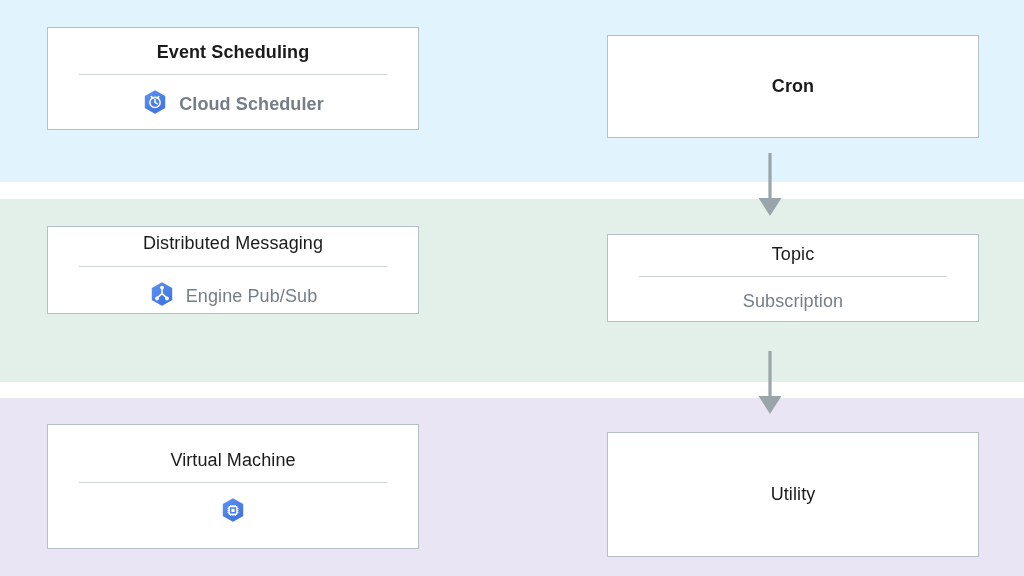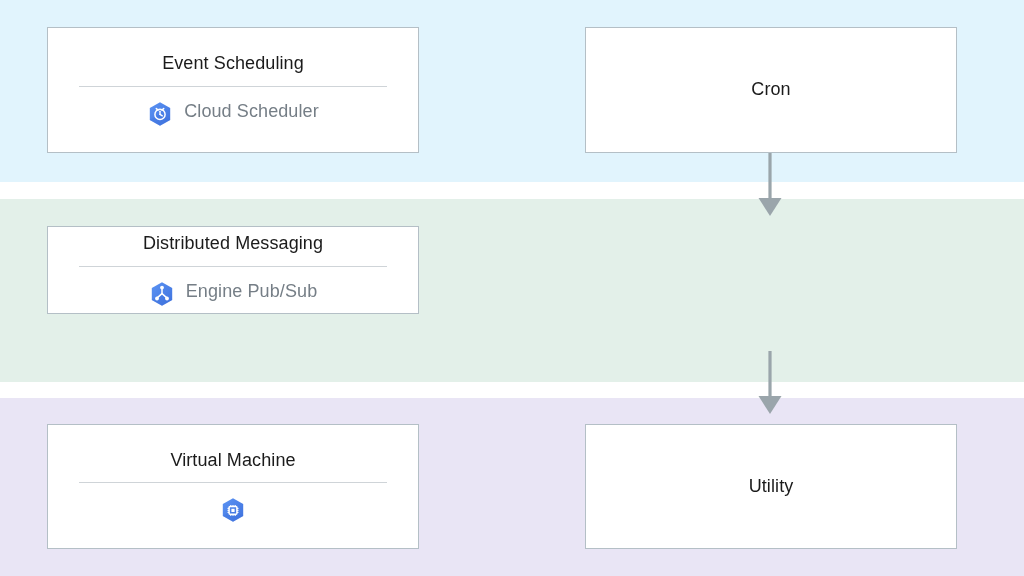--- a/index.html
+++ b/index.html
@@ -34,23 +34,23 @@
     position: absolute;
     background: #ffffff;
     border: 1px solid #b4bfc6;
     display: flex;
     flex-direction: column;
     justify-content: center;
     align-items: center;
   }
 
   .card-left  { left: 47px;  width: 372px; }
-  .card-right { left: 585px; width: 372px; }
-
-  .row-1 { top: 27px;  height: 126px; }
+  .card-right { left: 607px; width: 372px; margin-top: 8px; }
+
+  .row-1 { top: 27px;  height: 103px; font-weight: bold; }
   .row-2 { top: 226px; height: 88px; }
   .row-3 { top: 424px; height: 125px; }
 
   
   .card-title {
     font-size: 18px;
     color: #1b1b1b;
     letter-spacing: .1px;
     text-align: center;
     line-height: 1.2;
@@ -60,21 +60,21 @@
   .divider {
     width: 308px;
     height: 1px;
     background: #cfd4d8;
     margin: 11px 0 0 0;
   }
 
   
   .card-sub {
     display: flex;
-    align-items: flex-start;
+    align-items: flex-end;
     justify-content: center;
     gap: 11px;
     margin-top: 14px;
   }
   .card-sub-text {
     font-size: 18px;
     color: #757e86;
     letter-spacing: .1px;
     white-space: nowrap;
   }
@@ -156,20 +156,27 @@
           <path d="M13 12.6 L17.6 16.6" stroke="#ffffff" stroke-width="1.5" stroke-linecap="round"></path>
           <circle cx="13" cy="6.6" r="1.9" fill="#ffffff"></circle>
           <circle cx="8.0" cy="17.5" r="1.9" fill="#ffffff"></circle>
           <circle cx="18.0" cy="17.5" r="1.9" fill="#ffffff"></circle>
         </svg>
       </span>
       <span class="card-sub-text">Engine Pub/Sub</span>
     </div>
   </div>
 
+  <div class="card card-right row-2">
+    <div class="card-title">Topic</div>
+    <div class="divider"></div>
+    <div class="card-sub no-icon">
+      <span class="card-sub-text">Subscription</span>
+    </div>
+  </div>
 
   <span class="arrow arrow-topic-utility">
     <svg width="44" height="66" viewBox="0 0 44 66" aria-hidden="true">
       <line x1="22" y1="0" x2="22" y2="46" stroke="#9aa5ab" stroke-width="3.2"></line>
       <polygon points="22,63 10.5,45 33.5,45" fill="#9aa5ab"></polygon>
     </svg>
   </span>
 
   <div class="card card-left row-3">
     <div class="card-title">Virtual Machine</div>

